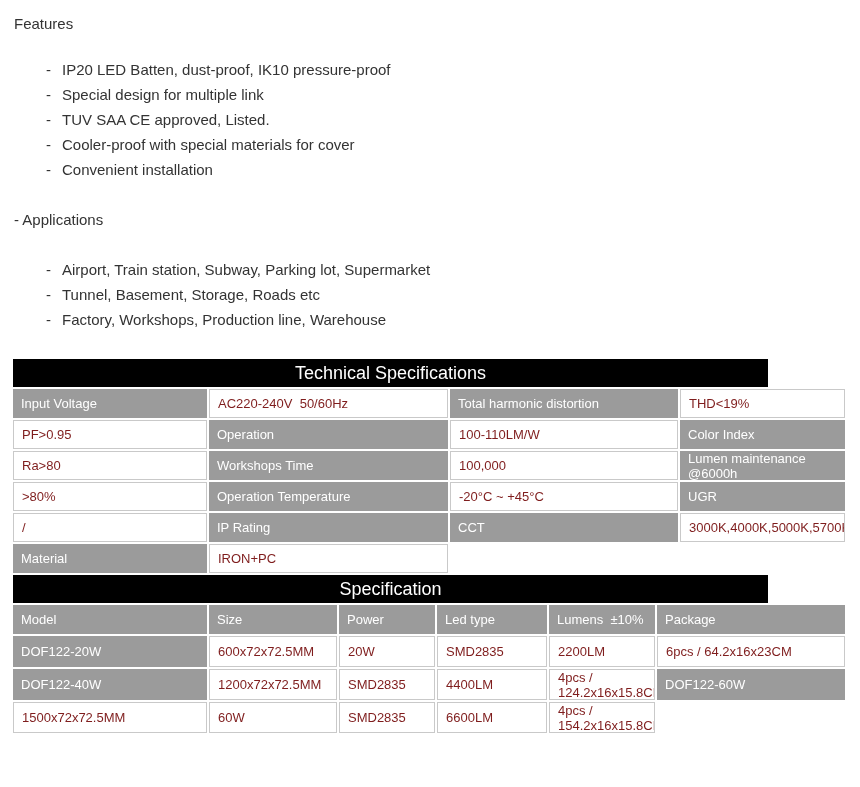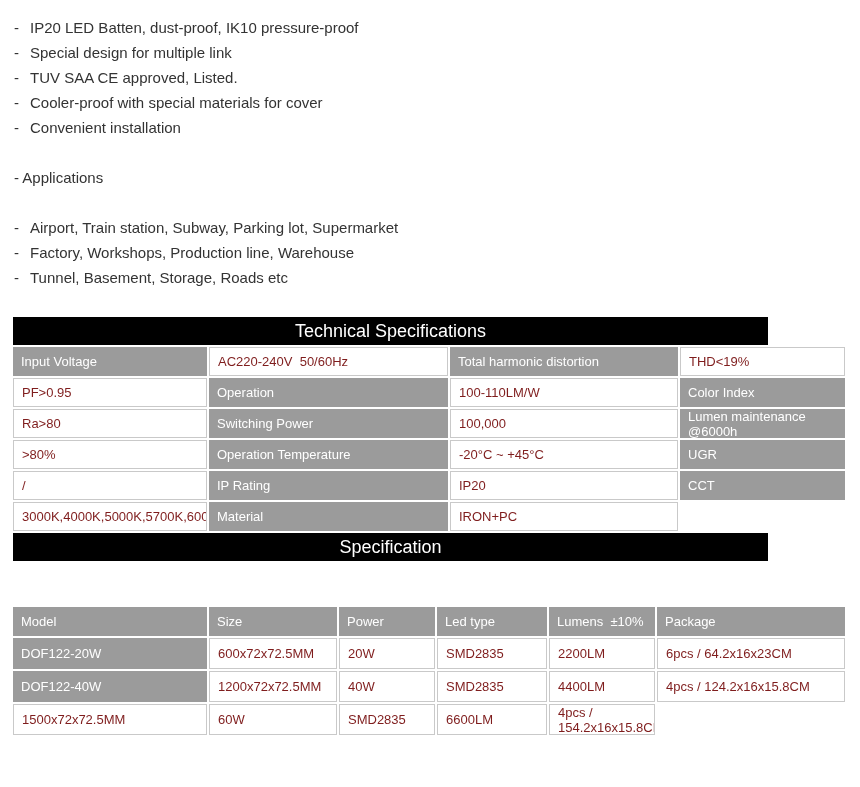--- a/index.html
+++ b/index.html
@@ -19,20 +19,21 @@
   .section-title {
     line-height: 18px;
     margin-bottom: 24px;
   }
   .list {
     margin: 0;
   }
   .li {
     line-height: 25px;
     white-space: pre-wrap;
+    margin-left: 32px;
   }
   .dash {
     display: inline-block;
     width: 16px;
   }
   .apps-title {
     margin-top: 25px;
     margin-bottom: 25px;
     line-height: 25px;
   }
@@ -58,21 +59,20 @@
     padding-top: 2px;
     background: #ffffff;
   }
   .sp-grid {
     display: grid;
     grid-template-columns: 194px 128px 96px 110px 106px 188px;
     grid-template-rows: 29px 31px 31px 31px;
     gap: 2px;
     padding-top: 2px;
     background: #ffffff;
-    margin-top: 44px;
   }
   .cell {
     display: flex;
     align-items: center;
     padding: 4px 8px;
     font-size: 13px;
     box-sizing: border-box;
     white-space: pre-wrap;
     overflow: hidden;
   }
@@ -84,67 +84,67 @@
     background: #ffffff;
     border: 1px solid #c9c9c9;
     color: #7f1d1d;
   }
 </style>
 </head>
 <body>
 
 <div class="content">
 
+  <div class="section-title">Features</div>
 
   <div class="list">
     <div class="li"><span class="dash">-</span><span>IP20 LED Batten, dust-proof, IK10 pressure-proof</span></div>
     <div class="li"><span class="dash">-</span><span>Special design for multiple link</span></div>
     <div class="li"><span class="dash">-</span><span>TUV SAA CE approved, Listed.</span></div>
     <div class="li"><span class="dash">-</span><span>Cooler-proof with special materials for cover</span></div>
     <div class="li"><span class="dash">-</span><span>Convenient installation</span></div>
   </div>
 
   <div class="apps-title">- Applications</div>
 
   <div class="list">
     <div class="li"><span class="dash">-</span><span>Airport, Train station, Subway, Parking lot, Supermarket</span></div>
+    <div class="li"><span class="dash">-</span><span>Tunnel, Basement, Storage, Roads etc</span></div>
     <div class="li"><span class="dash">-</span><span>Factory, Workshops, Production line, Warehouse</span></div>
-    <div class="li"><span class="dash">-</span><span>Tunnel, Basement, Storage, Roads etc</span></div>
   </div>
 
 </div>
 
 <div class="tables">
 
   <div class="bar">Technical Specifications</div>
 
   <div class="ts-grid">
     <div class="cell gray">Input Voltage</div>
     <div class="cell white">AC220-240V  50/60Hz</div>
     <div class="cell gray">Total harmonic distortion</div>
     <div class="cell white">THD&lt;19%</div>
 
     <div class="cell white">PF&gt;0.95</div>
     <div class="cell gray">Operation</div>
     <div class="cell white">100-110LM/W</div>
 
     <div class="cell gray">Color Index</div>
     <div class="cell white">Ra&gt;80</div>
-    <div class="cell gray">Switching Power</div>
+    <div class="cell gray">Workshops Time</div>
     <div class="cell white">100,000</div>
 
     <div class="cell gray">Lumen maintenance @6000h</div>
     <div class="cell white">&gt;80%</div>
     <div class="cell gray">Operation Temperature</div>
     <div class="cell white">-20°C ~ +45°C</div>
 
     <div class="cell gray">UGR</div>
     <div class="cell white">/</div>
     <div class="cell gray">IP Rating</div>
-    <div class="cell white">IP20</div>
 
     <div class="cell gray">CCT</div>
     <div class="cell white">3000K,4000K,5000K,5700K,6000K</div>
     <div class="cell gray">Material</div>
     <div class="cell white">IRON+PC</div>
   </div>
 
   <div class="bar" style="margin-top:2px;">Specification</div>
 
   <div class="sp-grid">
@@ -157,25 +157,25 @@
 
     <div class="cell gray">DOF122-20W</div>
     <div class="cell white">600x72x72.5MM</div>
     <div class="cell white">20W</div>
     <div class="cell white">SMD2835</div>
     <div class="cell white">2200LM</div>
     <div class="cell white">6pcs / 64.2x16x23CM</div>
 
     <div class="cell gray">DOF122-40W</div>
     <div class="cell white">1200x72x72.5MM</div>
-    <div class="cell white">40W</div>
     <div class="cell white">SMD2835</div>
     <div class="cell white">4400LM</div>
     <div class="cell white">4pcs / 124.2x16x15.8CM</div>
 
+    <div class="cell gray">DOF122-60W</div>
     <div class="cell white">1500x72x72.5MM</div>
     <div class="cell white">60W</div>
     <div class="cell white">SMD2835</div>
     <div class="cell white">6600LM</div>
     <div class="cell white">4pcs / 154.2x16x15.8CM</div>
   </div>
 
 </div>
 
 </body></html>

